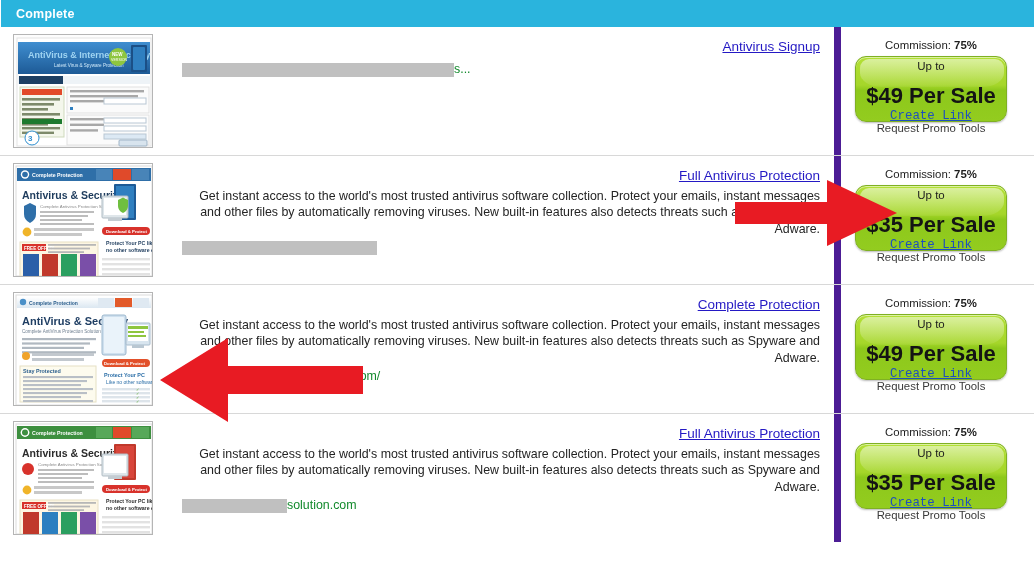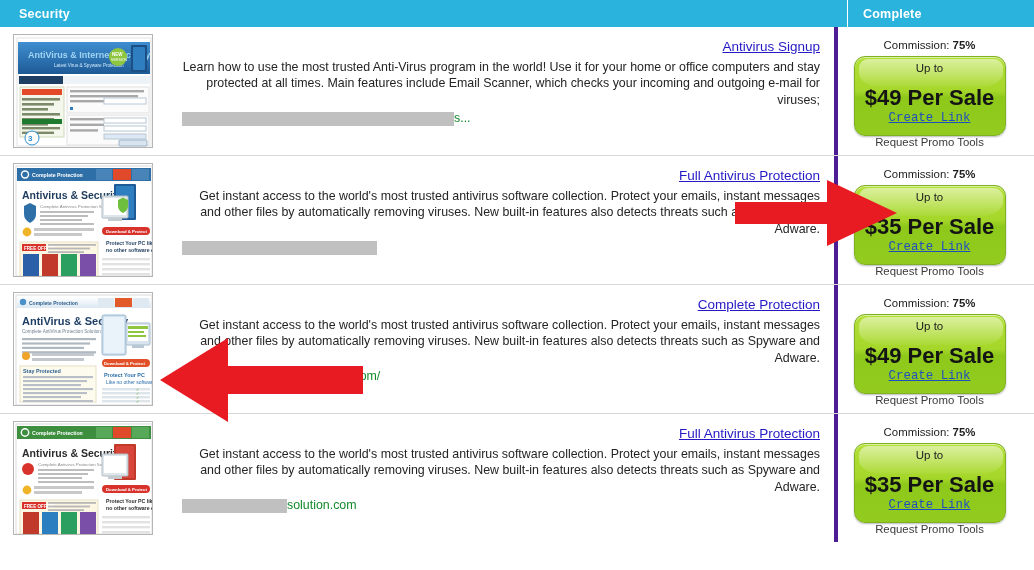--- a/index.html
+++ b/index.html
@@ -30,21 +30,21 @@
   .rows { position: absolute; left: 0; top: 27px; width: 1034px; }
   .row {
     position: relative; display: flex; width: 1034px;
     border-bottom: 1px solid #d8d8d8; background: #fff;
   }
   .row:last-child { border-bottom: none; }
 
   .col-thumb { width: 170px; flex: 0 0 170px; padding: 7px 0 7px 13px; }
   .col-desc  { width: 664px; flex: 0 0 664px; padding: 10px 14px 8px 12px; text-align: right; }
   .col-promo {
-    width: 187px; flex: 0 0 187px; border-left: 4px solid #4c1d95;
+    width: 187px; flex: 0 0 187px; border-left: 7px solid #4c1d95;
     display: flex; flex-direction: column; align-items: center;
     padding-top: 12px;
   }
 
   
   .thumb {
     width: 140px; height: 114px; border: 1px solid #b5b5b5;
     background: #fff; position: relative; overflow: hidden;
   }
   .thumb svg { display: block; width: 140px; height: 114px; }
@@ -66,28 +66,29 @@
   .redact { display: inline-block; height: 14px; background: #c0c0c0; }
   .urltxt { color: #128a2c; white-space: pre; }
 
   
   .commission {
     font-size: 11.4px; color: #1d1d1d; margin-bottom: 5px;
     white-space: nowrap;
   }
   .commission b { font-weight: bold; }
   .promo-btn {
-    width: 152px; height: 80px; border-radius: 11px;
+    width: 152px; height: 66px; border-radius: 11px;
     border: 1px solid #7fb023;
     background: linear-gradient(to bottom,
         #b3e035 0%, #a5d62a 44%, #8dc81b 52%, #93cc1f 100%);
     box-shadow: 0 1px 2px rgba(0,0,0,.28), inset 0 1px 0 rgba(255,255,255,.55);
     position: relative; cursor: pointer; overflow: hidden;
     display: flex; flex-direction: column; align-items: center;
     padding-top: 5px;
+    justify-content: center;
   }
   .promo-btn .gloss {
     position: absolute; left: 4px; top: 2px; width: 144px; height: 28px;
     border-radius: 9px 9px 22px 22px / 9px 9px 14px 14px;
     background: linear-gradient(to bottom, rgba(255,255,255,.52), rgba(255,255,255,.05));
     pointer-events: none;
   }
   .promo-upto {
     position: relative; font-size: 11.5px; color: #1c1c1c; line-height: 12px;
   }
@@ -109,21 +110,20 @@
   .arrow { position: absolute; pointer-events: none; }
   #arrow-right { left: 735px; top: 180px; width: 162px; height: 66px; z-index: 40; }
   #arrow-left  { left: 160px; top: 338px; width: 203px; height: 84px; z-index: 40; }
 </style>
 </head>
 <body>
 
 <div id="app">
 
   <div class="header">
-    <div class="hcell left">Security</div>
     <div class="hcell right">Complete</div>
   </div>
 
   <div class="rows" id="rows">
       <div class="row">
     <div class="col-thumb">
       <div class="thumb">
         <svg xmlns="http://www.w3.org/2000/svg" viewBox="0 0 140 114">
       <rect width="140" height="114" fill="#fdfdfd"></rect>
       <rect x="3" y="3" width="134" height="108" fill="#ffffff" stroke="#e3e3e3"></rect>
@@ -169,21 +169,20 @@
               <rect x="56" y="94.2" width="28" height="2.4" fill="#a8a8a8"></rect>
       <rect x="90" y="83" width="42" height="5" fill="#fff" stroke="#b9c7d4"></rect>
       <rect x="90" y="91" width="42" height="5" fill="#fff" stroke="#b9c7d4"></rect>
       <rect x="90" y="99" width="42" height="5" fill="#dce9f4" stroke="#b9c7d4"></rect>
       <rect x="105" y="105" width="28" height="6" rx="1" fill="#d8e4ee" stroke="#9fb4c7"></rect>
     </svg>
       </div>
     </div>
     <div class="col-desc">
       <a class="title-link">Antivirus Signup</a>
-      <p class="desc">Learn how to use the most trusted Anti-Virus program in the world! Use it for your home or office computers and stay protected at all times. Main features include Email Scanner, which checks your incoming and outgoing e-mail for viruses;</p>
       <div class="urlline">
         <span class="redact" style="width:272px"></span>
             <span class="urltxt">s...</span>
       </div>
     </div>
     <div class="col-promo">
       <div class="commission">
         <span>Commission:</span>
         <b>75%</b>
       </div>

